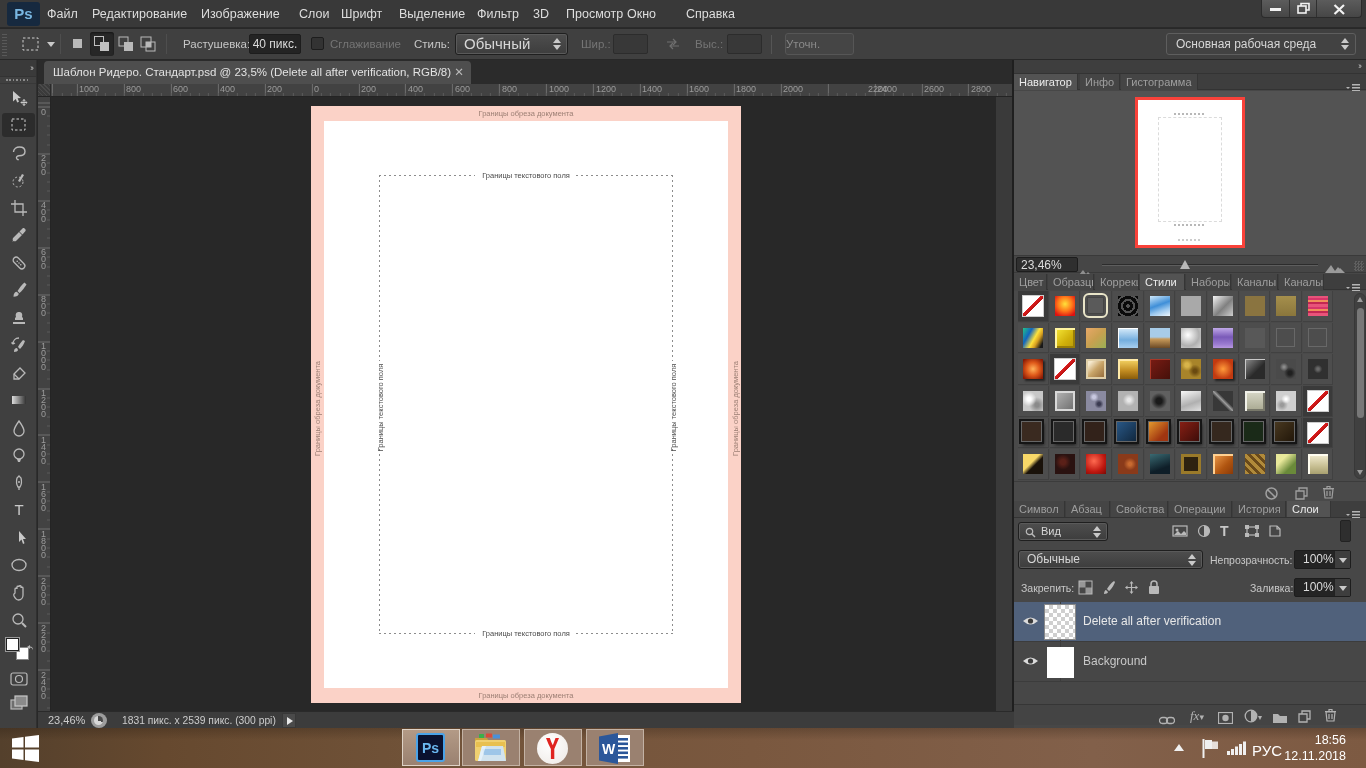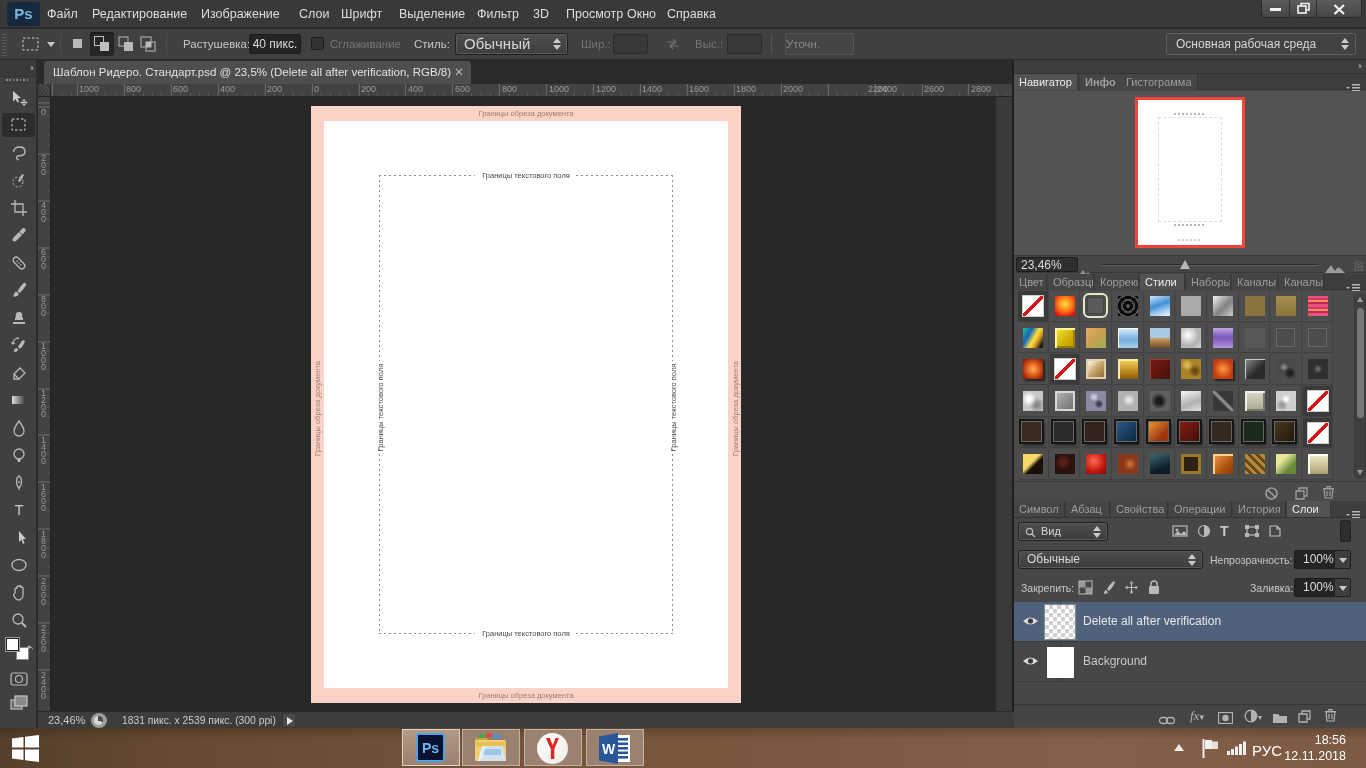--- a/index.html
+++ b/index.html
@@ -88,21 +88,21 @@
   <span class="mi" style="left:47px">Файл</span>
   <span class="mi" style="left:92px">Редактирование</span>
   <span class="mi" style="left:201px">Изображение</span>
   <span class="mi" style="left:299px">Слои</span>
   <span class="mi" style="left:341px">Шрифт</span>
   <span class="mi" style="left:399px">Выделение</span>
   <span class="mi" style="left:477px">Фильтр</span>
   <span class="mi" style="left:533px">3D</span>
   <span class="mi" style="left:566px">Просмотр</span>
   <span class="mi" style="left:627px">Окно</span>
-  <span class="mi" style="left:667px">Справка</span>
+  <span class="mi" style="left:686px">Справка</span>
   <div id="winbtns">
         <div style="width:28px"><svg width="12" height="17" style="margin-top:0">
             <rect x="0" y="8" width="11" height="3" fill="#f2f2f2"></rect>
           </svg></div>
         <div style="width:27px"><svg width="13" height="17">
             <rect x="1" y="6" width="8" height="7" fill="none" stroke="#f2f2f2" stroke-width="1.6"></rect>
             <path d="M4 6 L4 3.5 L12 3.5 L12 10 L9 10" fill="none" stroke="#f2f2f2" stroke-width="1.6"></path>
           </svg></div>
         <div style="width:44px;border-right:none"><svg width="13" height="17">
             <path d="M1.5 5 L11 14 M11 5 L1.5 14" stroke="#f2f2f2" stroke-width="2.2"></path>
@@ -375,21 +375,21 @@
       </div>
   <div style="position:absolute;left:244px;top:1px;width:14px;height:15px;background:#4a4a4a;border:1px solid #383838;">
         <div style="position:absolute;left:4px;top:3px;width:0;height:0;border:4px solid transparent;border-left:6px solid #e8e8e8;border-right:none;"></div>
       </div>
 </div>
 
 <div id="rightcol">
   <div style="height:14px;background:#3e3e3e;border-bottom:1px solid #333;color:#b5b5b5;font-size:9px;text-align:right;padding-right:6px;line-height:13px;letter-spacing:-2px;">››</div>
   <div class="ptabs">
     <div class="ptab ptabon" style="left:0px;">Навигатор</div>
-    <div class="ptab" style="left:66px;font-weight:bold;">Инфо</div>
+    <div class="ptab" style="left:66px;">Инфо</div>
     <div class="ptab" style="left:107px;">Гистограмма</div>
     <div class="pmenu"><svg width="14" height="9">
             <path d="M0 4 L4 4 L2 6 Z" fill="#b5b5b5"></path>
             <rect x="6" y="1" width="8" height="1.5" fill="#b5b5b5"></rect>
             <rect x="6" y="4" width="8" height="1.5" fill="#b5b5b5"></rect>
             <rect x="6" y="7" width="8" height="1.5" fill="#b5b5b5"></rect>
           </svg></div>
   </div>
   <div id="navbody">
     <div id="navprev">

